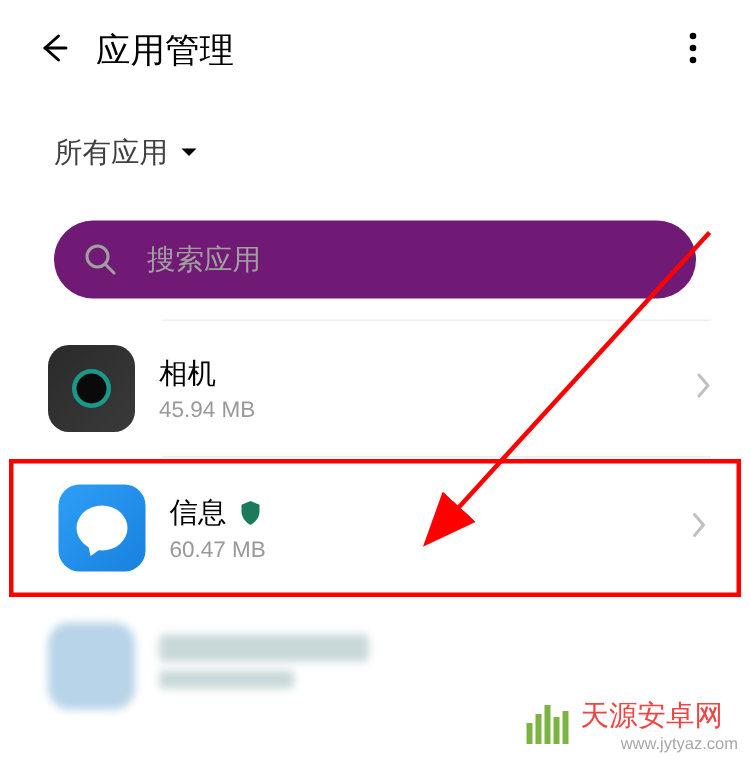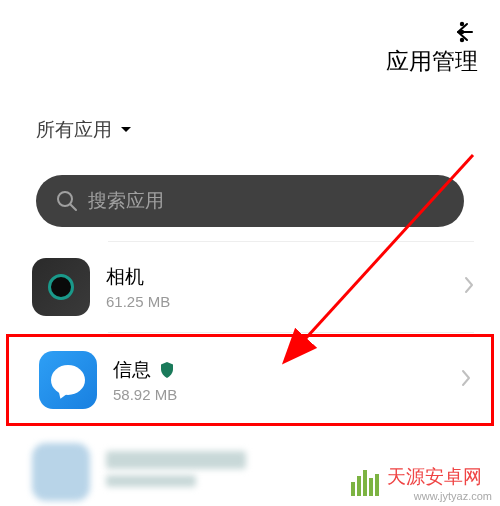--- a/index.html
+++ b/index.html
@@ -6,24 +6,23 @@
     body {
       width: 500px;
       height: 506px;
       background: #ffffff;
       font-family: -apple-system, "PingFang SC", "Microsoft YaHei", sans-serif;
       position: relative;
       overflow: hidden;
     }
     .header {
       display: flex;
-      align-items: flex-end;
+      align-items: flex-start;
       padding: 18px 22px 14px 22px;
       position: relative;
-      flex-direction: column;
     }
     .back-arrow {
       width: 28px;
       height: 28px;
       display: flex;
       align-items: center;
       justify-content: center;
       cursor: pointer;
     }
     .page-title {
@@ -53,26 +52,27 @@
       font-size: 19px;
       color: #404040;
       font-weight: 400;
     }
     .dropdown-triangle {
       margin-left: 8px;
       display: inline-flex;
     }
     .search-bar {
       margin: 14px 36px;
-      background: #404040;
+      background: #701a75;
       border-radius: 28px;
       height: 52px;
       display: flex;
       align-items: center;
       padding: 0 20px;
+      gap: 10px;
     }
     .search-placeholder {
       font-size: 19px;
       color: #a0a0a0;
       margin-left: 10px;
     }
     .app-list {
       padding: 0;
     }
     .app-item {
@@ -247,21 +247,21 @@
 <div class="app-list">
 
   <div class="divider"></div>
 
   <div class="app-item">
     <div class="app-icon camera-icon-bg">
       <div class="camera-lens"></div>
     </div>
     <div class="app-info">
       <div class="app-name">相机</div>
-      <div class="app-size">61.25 MB</div>
+      <div class="app-size">45.94 MB</div>
     </div>
     <div class="chevron">
       <svg width="10" height="18" viewBox="0 0 10 18">
         <path d="M2 2 L8 9 L2 16" stroke="#c0c0c0" stroke-width="2" fill="none" stroke-linecap="round" stroke-linejoin="round"></path>
       </svg>
     </div>
   </div>
 
   <div class="divider"></div>
 
@@ -271,21 +271,21 @@
     </div>
     <div class="app-info">
       <div class="app-name">
         <span>信息</span>
         <span class="shield-badge">
           <svg width="16" height="18" viewBox="0 0 16 18">
             <path d="M8 1 L14 3.5 L14 8 C14 12 11 15.5 8 17 C5 15.5 2 12 2 8 L2 3.5 Z" fill="#1a7a5a"></path>
           </svg>
         </span>
       </div>
-      <div class="app-size">58.92 MB</div>
+      <div class="app-size">60.47 MB</div>
     </div>
     <div class="chevron">
       <svg width="10" height="18" viewBox="0 0 10 18">
         <path d="M2 2 L8 9 L2 16" stroke="#c0c0c0" stroke-width="2" fill="none" stroke-linecap="round" stroke-linejoin="round"></path>
       </svg>
     </div>
   </div>
 
   <div class="app-item" style="padding-bottom:0;">
     <div class="app-icon blur-icon-bg"></div>

